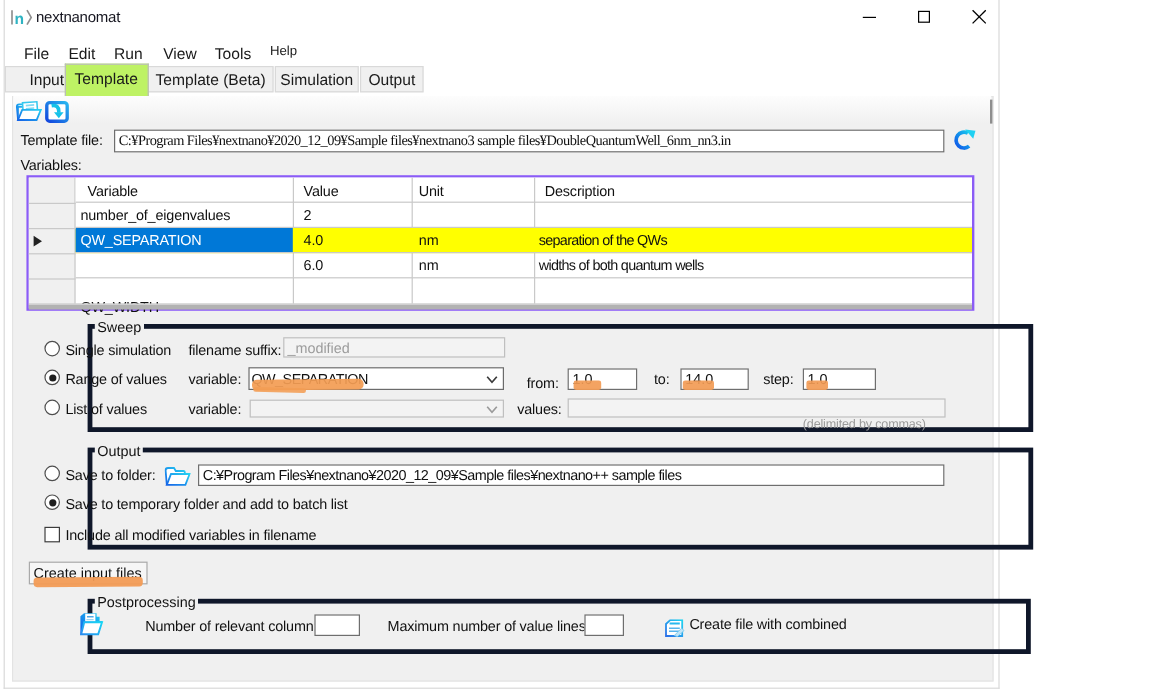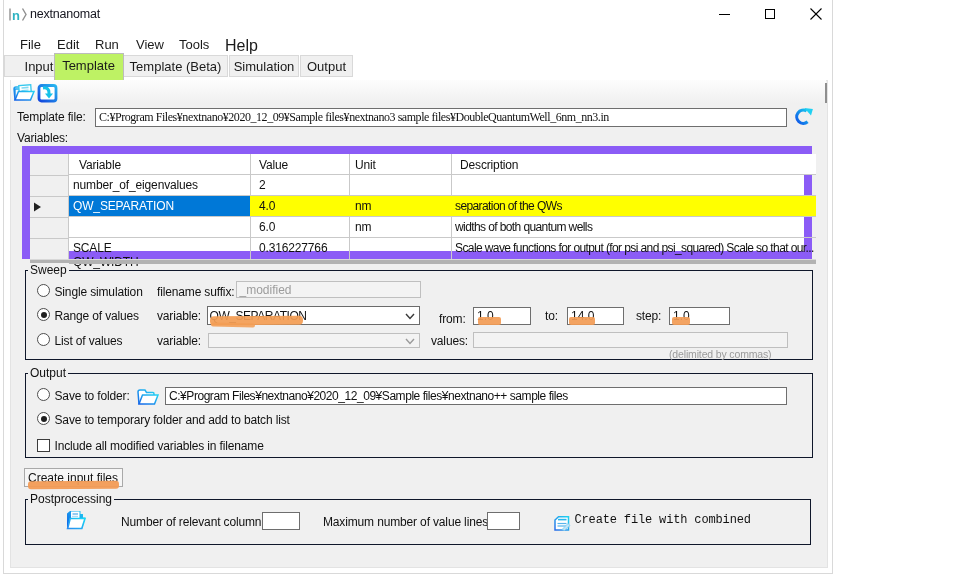--- a/index.html
+++ b/index.html
@@ -5,21 +5,21 @@
   * { margin:0; padding:0; box-sizing:border-box; }
   html,body { width:960px; height:575px; background:#ffffff; font-family:"Liberation Sans",sans-serif; color:#1a1a1a; }
   .abs { position:absolute; }
   #win { position:absolute; left:2.5px; top:0; width:830px; height:574px; border:1px solid #d9d9d9; border-top:none; background:#fff; }
   .lbl { position:absolute; font-size:12px; color:#111; white-space:nowrap; letter-spacing:-0.15px; }
   .tb { position:absolute; background:#fff; border:1px solid #6e6e6e; font-size:12px; color:#111; white-space:nowrap; overflow:hidden; }
   .tb span { position:relative; top:1px; left:3px; }
   .dtb { position:absolute; background:#f3f3f3; border:1px solid #bfbfbf; }
   .radio { position:absolute; width:13px; height:13px; border-radius:50%; border:1px solid #4e4e4e; background:#fff; }
   .radio.sel::after { content:""; position:absolute; left:2.5px; top:2.5px; width:6px; height:6px; border-radius:50%; background:#1f1f1f; }
-  .gbox { position:absolute; border:1px solid #0f172a; }
+  .gbox { position:absolute; border:4px solid #0f172a;margin-left:48px; }
   .gbox .cap { position:absolute; top:-8px; left:2px; background:#f0f0f0; padding:0 2px; font-size:12px; color:#111; white-space:nowrap; }
 </style>
 </head>
 <body>
 <div id="win"></div>
 
 <svg class="abs" style="left:8px;top:6px" width="20" height="18" viewBox="0 0 20 18">
   <line x1="2" y1="2.5" x2="2" y2="14.5" stroke="#909090" stroke-width="1.4"></line>
   <text x="4" y="14" font-family="Liberation Sans" font-size="13" font-weight="bold" fill="#2fb3c2">n</text>
   <polyline points="14.5,2.5 18,8.5 14.5,14.5" fill="none" stroke="#909090" stroke-width="1.4"></polyline>
@@ -30,21 +30,21 @@
 <svg class="abs" style="left:810px;top:8px" width="12" height="12" viewBox="0 0 12 12">
   <line x1="0.5" y1="0.5" x2="11.5" y2="11.5" stroke="#000" stroke-width="1.1"></line>
   <line x1="11.5" y1="0.5" x2="0.5" y2="11.5" stroke="#000" stroke-width="1.1"></line>
 </svg>
 
 <div class="abs" style="left:20px;top:37px;font-size:13px;">File</div>
 <div class="abs" style="left:57px;top:37px;font-size:13px;">Edit</div>
 <div class="abs" style="left:95px;top:37px;font-size:13px;">Run</div>
 <div class="abs" style="left:136px;top:37px;font-size:13px;">View</div>
 <div class="abs" style="left:179px;top:37px;font-size:13px;">Tools</div>
-<div class="abs" style="left:225px;top:37px;font-size:16px;">Help</div>
+<div class="abs" style="left:225px;top:37px;font-size:11px;">Help</div>
 
 <div class="abs" style="left:4px;top:55px;width:70px;height:22px;background:#f0f0f0;border:1px solid #d9d9d9;text-align:center;font-size:13px;line-height:21px;">Input</div>
 <div class="abs" style="left:123px;top:55px;width:105px;height:22px;background:#f0f0f0;border:1px solid #d9d9d9;text-align:center;font-size:13px;line-height:21px;">Template (Beta)</div>
 <div class="abs" style="left:229px;top:55px;width:70px;height:22px;background:#f0f0f0;border:1px solid #d9d9d9;text-align:center;font-size:13px;line-height:21px;">Simulation</div>
 <div class="abs" style="left:300px;top:55px;width:53px;height:22px;background:#f0f0f0;border:1px solid #d9d9d9;text-align:center;font-size:13px;line-height:21px;">Output</div>
 <div class="abs" style="left:53.5px;top:53px;width:70px;height:26.5px;background:#bef264;border:1px solid #bcbcbc;border-bottom:none;z-index:5;text-align:center;font-size:13px;line-height:23px;">Template</div>
 
 <div class="abs" style="left:10px;top:80px;width:817.5px;height:488px;background:#f0f0f0;border:1px solid #e3e3e3;"></div>
 
 <div class="abs" style="left:11px;top:80px;width:815px;height:23px;background:linear-gradient(#fdfdfd,#f0f0f0);"></div>
@@ -85,21 +85,21 @@
       <stop offset="0" stop-color="#1053e8"></stop>
         <stop offset="1" stop-color="#17c8ee"></stop>
     </linearGradient>
   </defs>
   <path d="M 14.6 15.8 A 6.6 6.6 0 1 1 13.6 5.0" fill="none" stroke="url(#rg)" stroke-width="3.1"></path>
   <path d="M 11.3 2.0 L 19.9 3.0 L 18.0 9.6 Z" fill="#1fd0f2"></path>
 </svg>
 
 <div class="lbl" style="left:17px;top:131px;">Variables:</div>
 
-<div class="abs" style="left:22px;top:146px;width:790px;height:113px;background:#fff;border:8px solid #8b5cf6;">
+<div class="abs" style="left:22px;top:146px;width:790px;height:113px;background:#fff;border:2px solid #8b5cf6;">
 
   <div class="abs" style="left:0;top:0;width:39px;height:105px;background:#f0f0f0;border-right:1px solid #c9c9c9;"></div>
 
   <div class="abs" style="left:39px;top:0;width:747px;height:21px;background:#fff;border-bottom:1px solid #c9c9c9;"></div>
 
   <div class="abs" style="left:220px;top:0;width:1px;height:105px;background:#c9c9c9;"></div>
   <div class="abs" style="left:319px;top:0;width:1px;height:105px;background:#c9c9c9;"></div>
   <div class="abs" style="left:421px;top:0;width:1px;height:105px;background:#c9c9c9;"></div>
 
   <div class="lbl" style="left:49px;top:4px;">Variable</div>
@@ -117,25 +117,20 @@
     <div class="lbl" style="left:190px;top:3px;">4.0</div>
     <div class="lbl" style="left:286px;top:3px;">nm</div>
     <div class="lbl" style="left:386px;top:3px;letter-spacing:-0.6px;">separation of the QWs</div>
   </div>
   <div class="abs" style="left:39px;top:63px;width:747px;height:21px;border-bottom:1px solid #c9c9c9;">
     <div class="lbl" style="left:4px;top:3px;margin-top:35px;">QW_WIDTH</div>
     <div class="lbl" style="left:190px;top:3px;">6.0</div>
     <div class="lbl" style="left:286px;top:3px;">nm</div>
     <div class="lbl" style="left:386px;top:3px;letter-spacing:-0.6px;">widths of both quantum wells</div>
   </div>
-  <div class="abs" style="left:39px;top:84px;width:747px;height:21px;">
-    <div class="lbl" style="left:4px;top:3px;">SCALE</div>
-    <div class="lbl" style="left:190px;top:3px;">0.316227766</div>
-    <div class="lbl" style="left:386px;top:3px;letter-spacing:-0.6px;">Scale wave functions for output (for psi and psi_squared) Scale so that our...</div>
-  </div>
 
   <div class="abs" style="left:0;top:21px;width:39px;height:1px;background:#c9c9c9;"></div>
   <div class="abs" style="left:0;top:42px;width:39px;height:1px;background:#c9c9c9;"></div>
   <div class="abs" style="left:0;top:63px;width:39px;height:1px;background:#c9c9c9;"></div>
   <div class="abs" style="left:0;top:84px;width:39px;height:1px;background:#c9c9c9;"></div>
 
   <svg class="abs" style="left:3px;top:47.5px" width="9" height="10" viewBox="0 0 9 10">
       <path d="M1,0.5 L8,5 L1,9.5 Z" fill="#222"></path>
     </svg>
 
@@ -242,13 +237,13 @@
       <stop offset="0" stop-color="#2a6ee8"></stop>
         <stop offset="1" stop-color="#20d4f0"></stop>
     </linearGradient>
   </defs>
   <path d="M1,14 L1,4 L4.5,0.8 L14.5,0.8 L14.5,14 Z" fill="#fff" stroke="url(#cg1)" stroke-width="1.5"></path>
   <line x1="4" y1="3.6" x2="12.5" y2="3.6" stroke="#28b8ee" stroke-width="1.6"></line>
   <line x1="3.5" y1="7.5" x2="12.5" y2="7.5" stroke="#56b4ec" stroke-width="1.2"></line>
   <line x1="3.5" y1="10" x2="12.5" y2="10" stroke="#56b4ec" stroke-width="1.2"></line>
   <path d="M8,13.5 L14,7.5 L16,9.5 L10.5,14.5 Z" fill="#bfe4f7" stroke="#7eccf0" stroke-width="0.8"></path>
 </svg>
-<div class="lbl" style="left:574.5px;top:513px;font-family:Liberation Mono, monospace;">Create file with combined</div>
+<div class="lbl" style="left:574.5px;top:513px;">Create file with combined</div>
 
 </body></html>

